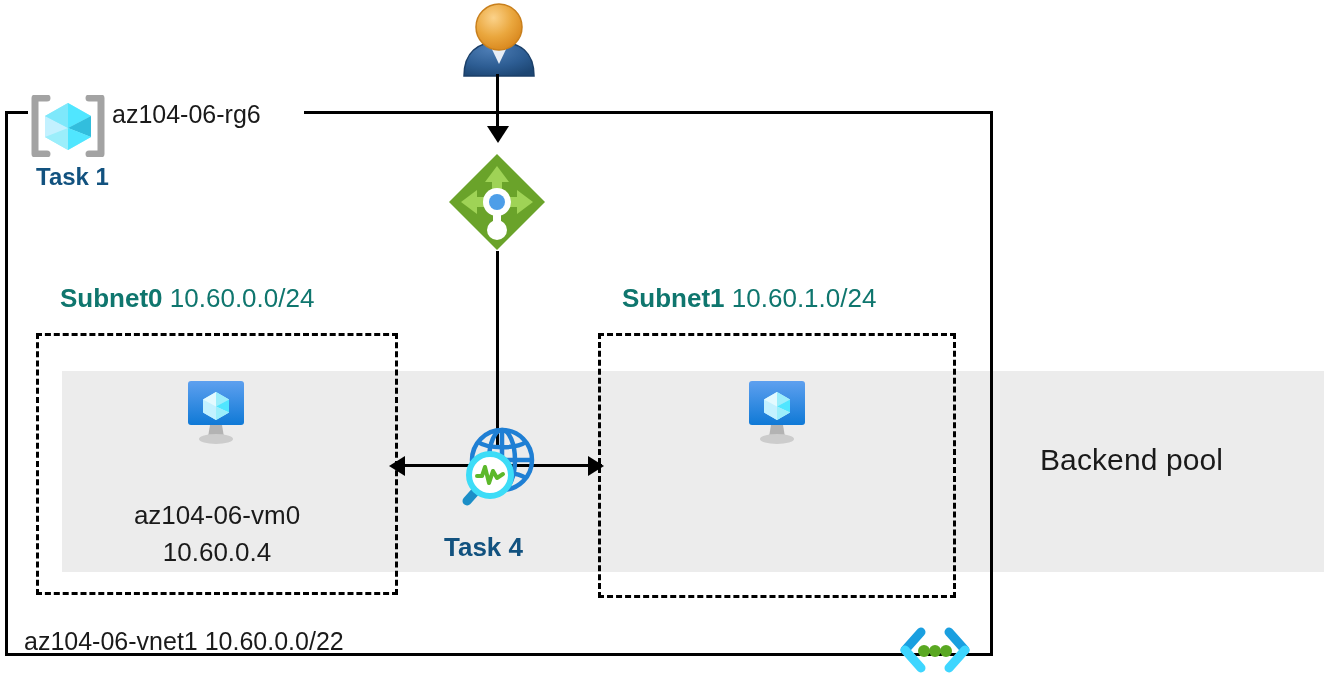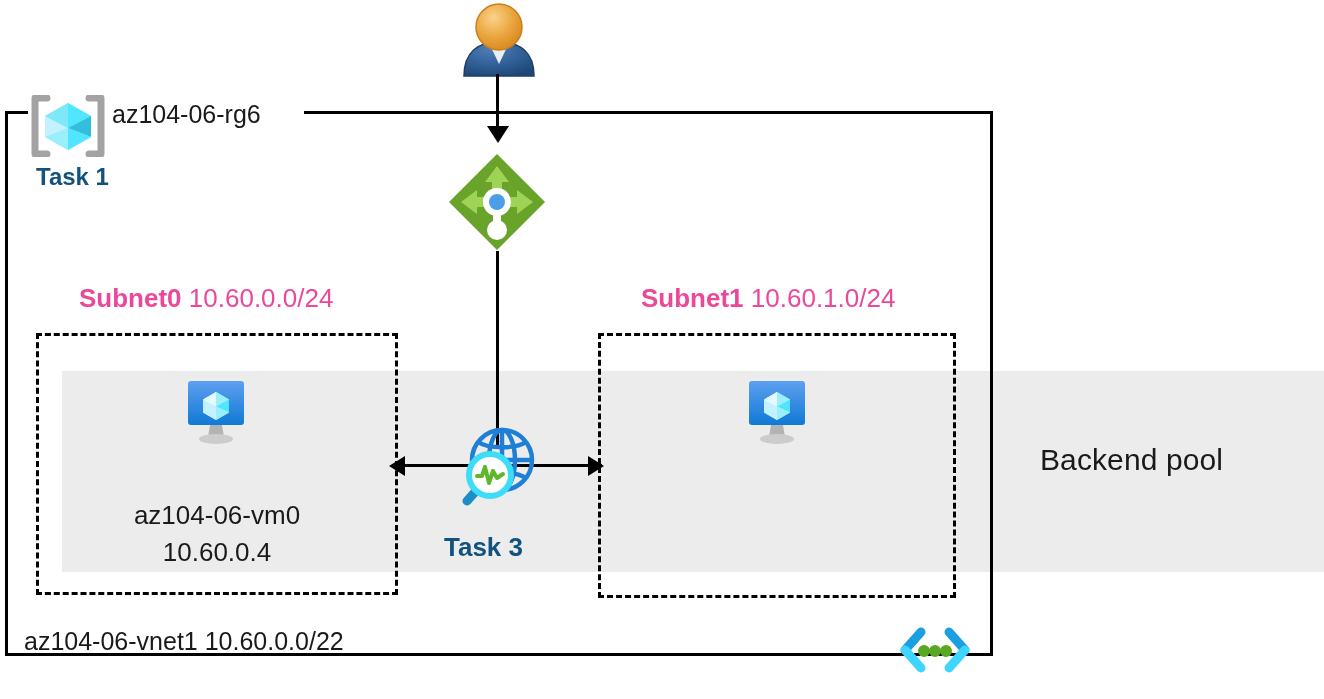--- a/index.html
+++ b/index.html
@@ -138,23 +138,22 @@
     top: 163px;
     font-size: 26px;
     color: #1a1a1a;
     line-height: 40px;
     white-space: nowrap;
   }
 
   
   .subnet-title {
     font-size: 26px;
-    color: #ec4899;
-    white-space: nowrap;
-    margin-left: 19px;
+    color: #0f766e;
+    white-space: nowrap;
   }
   .subnet-title b { font-weight: bold; }
   #subnet0-title { left: 60px;  top: 283px; }
   #subnet1-title { left: 622px; top: 283px; }
 
   .subnet-box {
     border: 3px dashed #000000;
     box-sizing: border-box;
     background: transparent;
   }
@@ -344,21 +343,21 @@
       <path d="M23 19 C33 26 61 26 71 19"></path>
       <path d="M23 55 C33 48 61 48 71 55"></path>
     </g>
 
     <line x1="12" y1="78" x2="28" y2="60" stroke="#1b8ec7" stroke-width="9" stroke-linecap="round"></line>
 
     <circle cx="35" cy="52" r="21" fill="#ffffff" stroke="#3ddcf7" stroke-width="6"></circle>
 
     <polyline points="22,53 27,53 30,44 34,60 38,48 42,55 48,51" fill="none" stroke="#5cb82a" stroke-width="4" stroke-linecap="round" stroke-linejoin="round"></polyline>
   </svg>
-  <div class="abs task2-label">Task 3</div>
+  <div class="abs task2-label">Task 4</div>
 
   <div class="abs vnet-label">az104-06-vnet1 10.60.0.0/22</div>
 
   <svg class="abs vnet-icon" viewBox="0 0 78 56">
 
     <path d="M25 8 L9 26" stroke="#1a9fe0" stroke-width="9" stroke-linecap="round" fill="none"></path>
     <path d="M9 26 L25 44" stroke="#3ed6ff" stroke-width="9" stroke-linecap="round" fill="none"></path>
 
     <path d="M53 8 L69 26" stroke="#1a9fe0" stroke-width="9" stroke-linecap="round" fill="none"></path>
     <path d="M69 26 L53 44" stroke="#3ed6ff" stroke-width="9" stroke-linecap="round" fill="none"></path>

